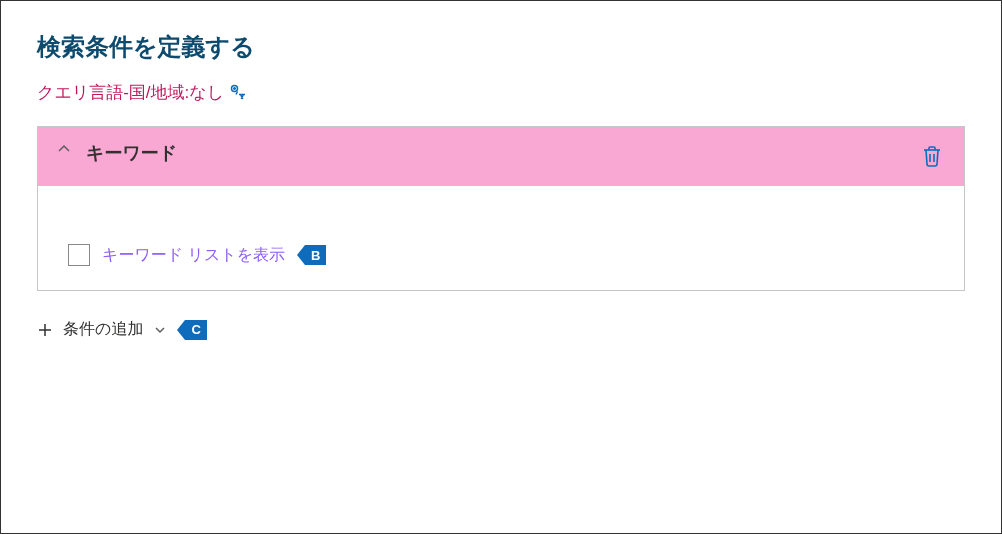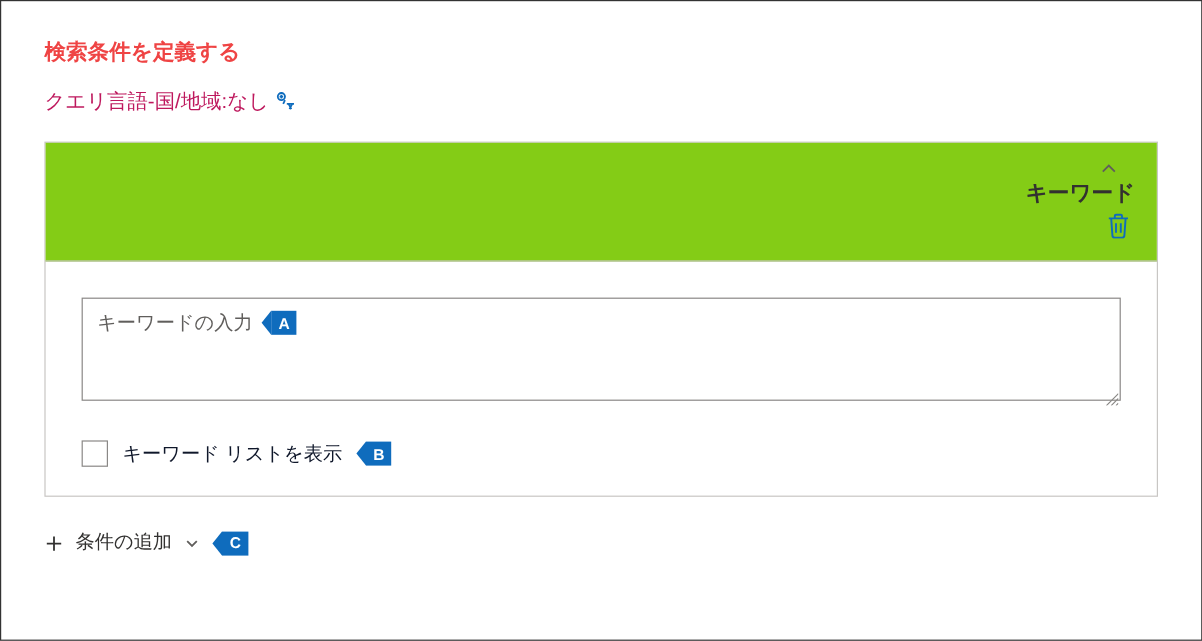--- a/index.html
+++ b/index.html
@@ -7,23 +7,23 @@
       font-family: "Yu Gothic UI", "Meiryo", "Segoe UI", sans-serif;
       background: #fff;
       width: 1002px;
       height: 534px;
       border: 1px solid #333;
       padding: 20px 36px;
       color: #323130;
       position: relative;
     }
     .page-title {
-      font-size: 18px;
+      font-size: 24px;
       font-weight: 700;
-      color: #ef4444;
+      color: #0c4a6e;
       margin-top: 10px;
       margin-bottom: 18px;
     }
     .query-lang-row {
       display: flex;
       align-items: center;
       gap: 6px;
       font-size: 17px;
       color: #be185d;
       margin-bottom: 22px;
@@ -34,25 +34,24 @@
       color: #0f6cbd;
       display: inline-flex;
     }
     .panel {
       border: 1px solid #c8c6c4;
       background: #fff;
       margin-bottom: 24px;
     }
     .panel-header {
       display: flex;
-      align-items: flex-end;
-      background: #84cc16;
+      align-items: flex-start;
+      background: #f9a8d4;
       padding: 14px 18px;
       border-bottom: 1px solid #c8c6c4;
-      flex-direction: column;
     }
     .chevron-icon {
       width: 16px;
       height: 16px;
       display: inline-flex;
       margin-right: 14px;
       color: #605e5c;
     }
     .panel-title {
       font-size: 18px;
@@ -92,21 +91,21 @@
     }
     .checkbox {
       width: 22px;
       height: 22px;
       border: 1px solid #8a8886;
       background: #fff;
       cursor: pointer;
     }
     .checkbox-label {
       font-size: 16px;
-      color: #0f172a;
+      color: #8b5cf6;
     }
     .add-condition-row {
       display: flex;
       align-items: center;
       gap: 10px;
       font-size: 16px;
       color: #323130;
       padding: 4px 0;
       cursor: pointer;
       text-align: right;
@@ -186,29 +185,20 @@
         <svg viewBox="0 0 20 22" fill="none" stroke="currentColor" stroke-width="1.6">
           <path d="M2 5h16"></path>
           <path d="M7 5V3a1 1 0 011-1h4a1 1 0 011 1v2"></path>
           <path d="M4 5l1 14a2 2 0 002 2h6a2 2 0 002-2l1-14"></path>
           <path d="M8 9v8M12 9v8"></path>
         </svg>
       </span>
     </button>
   </div>
   <div class="panel-body">
-    <div class="textarea-wrap">
-      <textarea class="keyword-textarea" placeholder="キーワードの入力" style=""></textarea>
-      <span class="callout callout-in-textarea">A</span>
-      <span class="resize-corner">
-        <svg viewBox="0 0 12 12" fill="none" stroke="currentColor" stroke-width="1">
-          <path d="M2 12L12 2M6 12L12 6M10 12L12 10"></path>
-        </svg>
-      </span>
-    </div>
     <div class="checkbox-row">
       <div class="checkbox"></div>
       <span class="checkbox-label">キーワード リストを表示</span>
       <span class="callout callout-inline">B</span>
     </div>
   </div>
 </div>
 
 <div class="add-condition-row">
   <span class="plus-icon">

